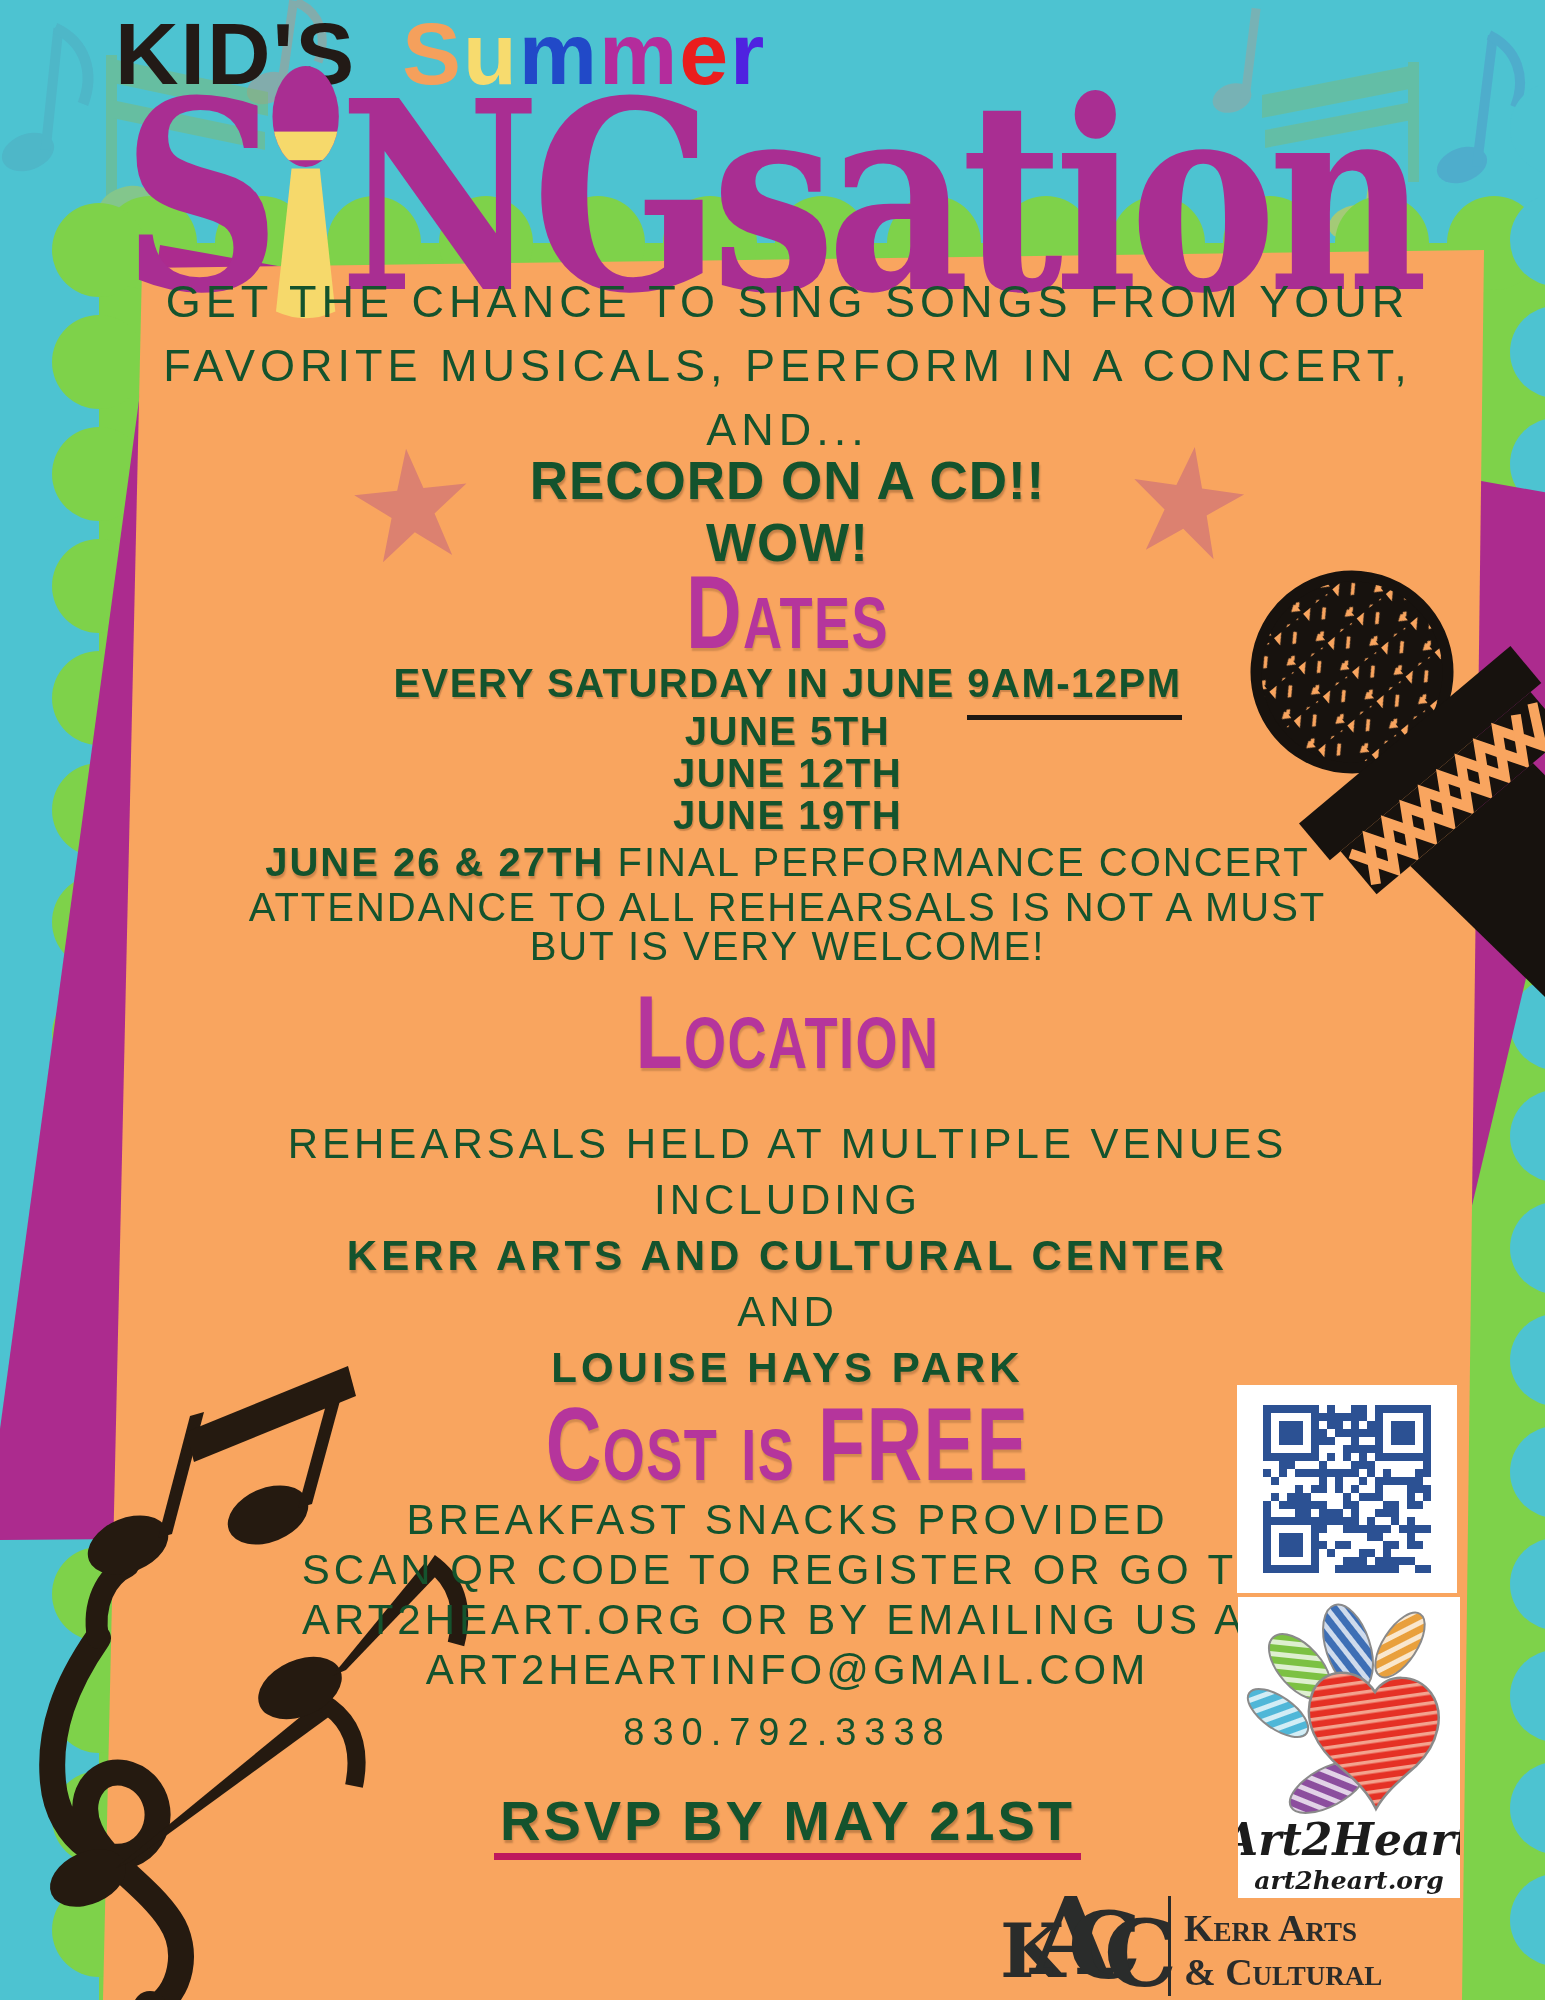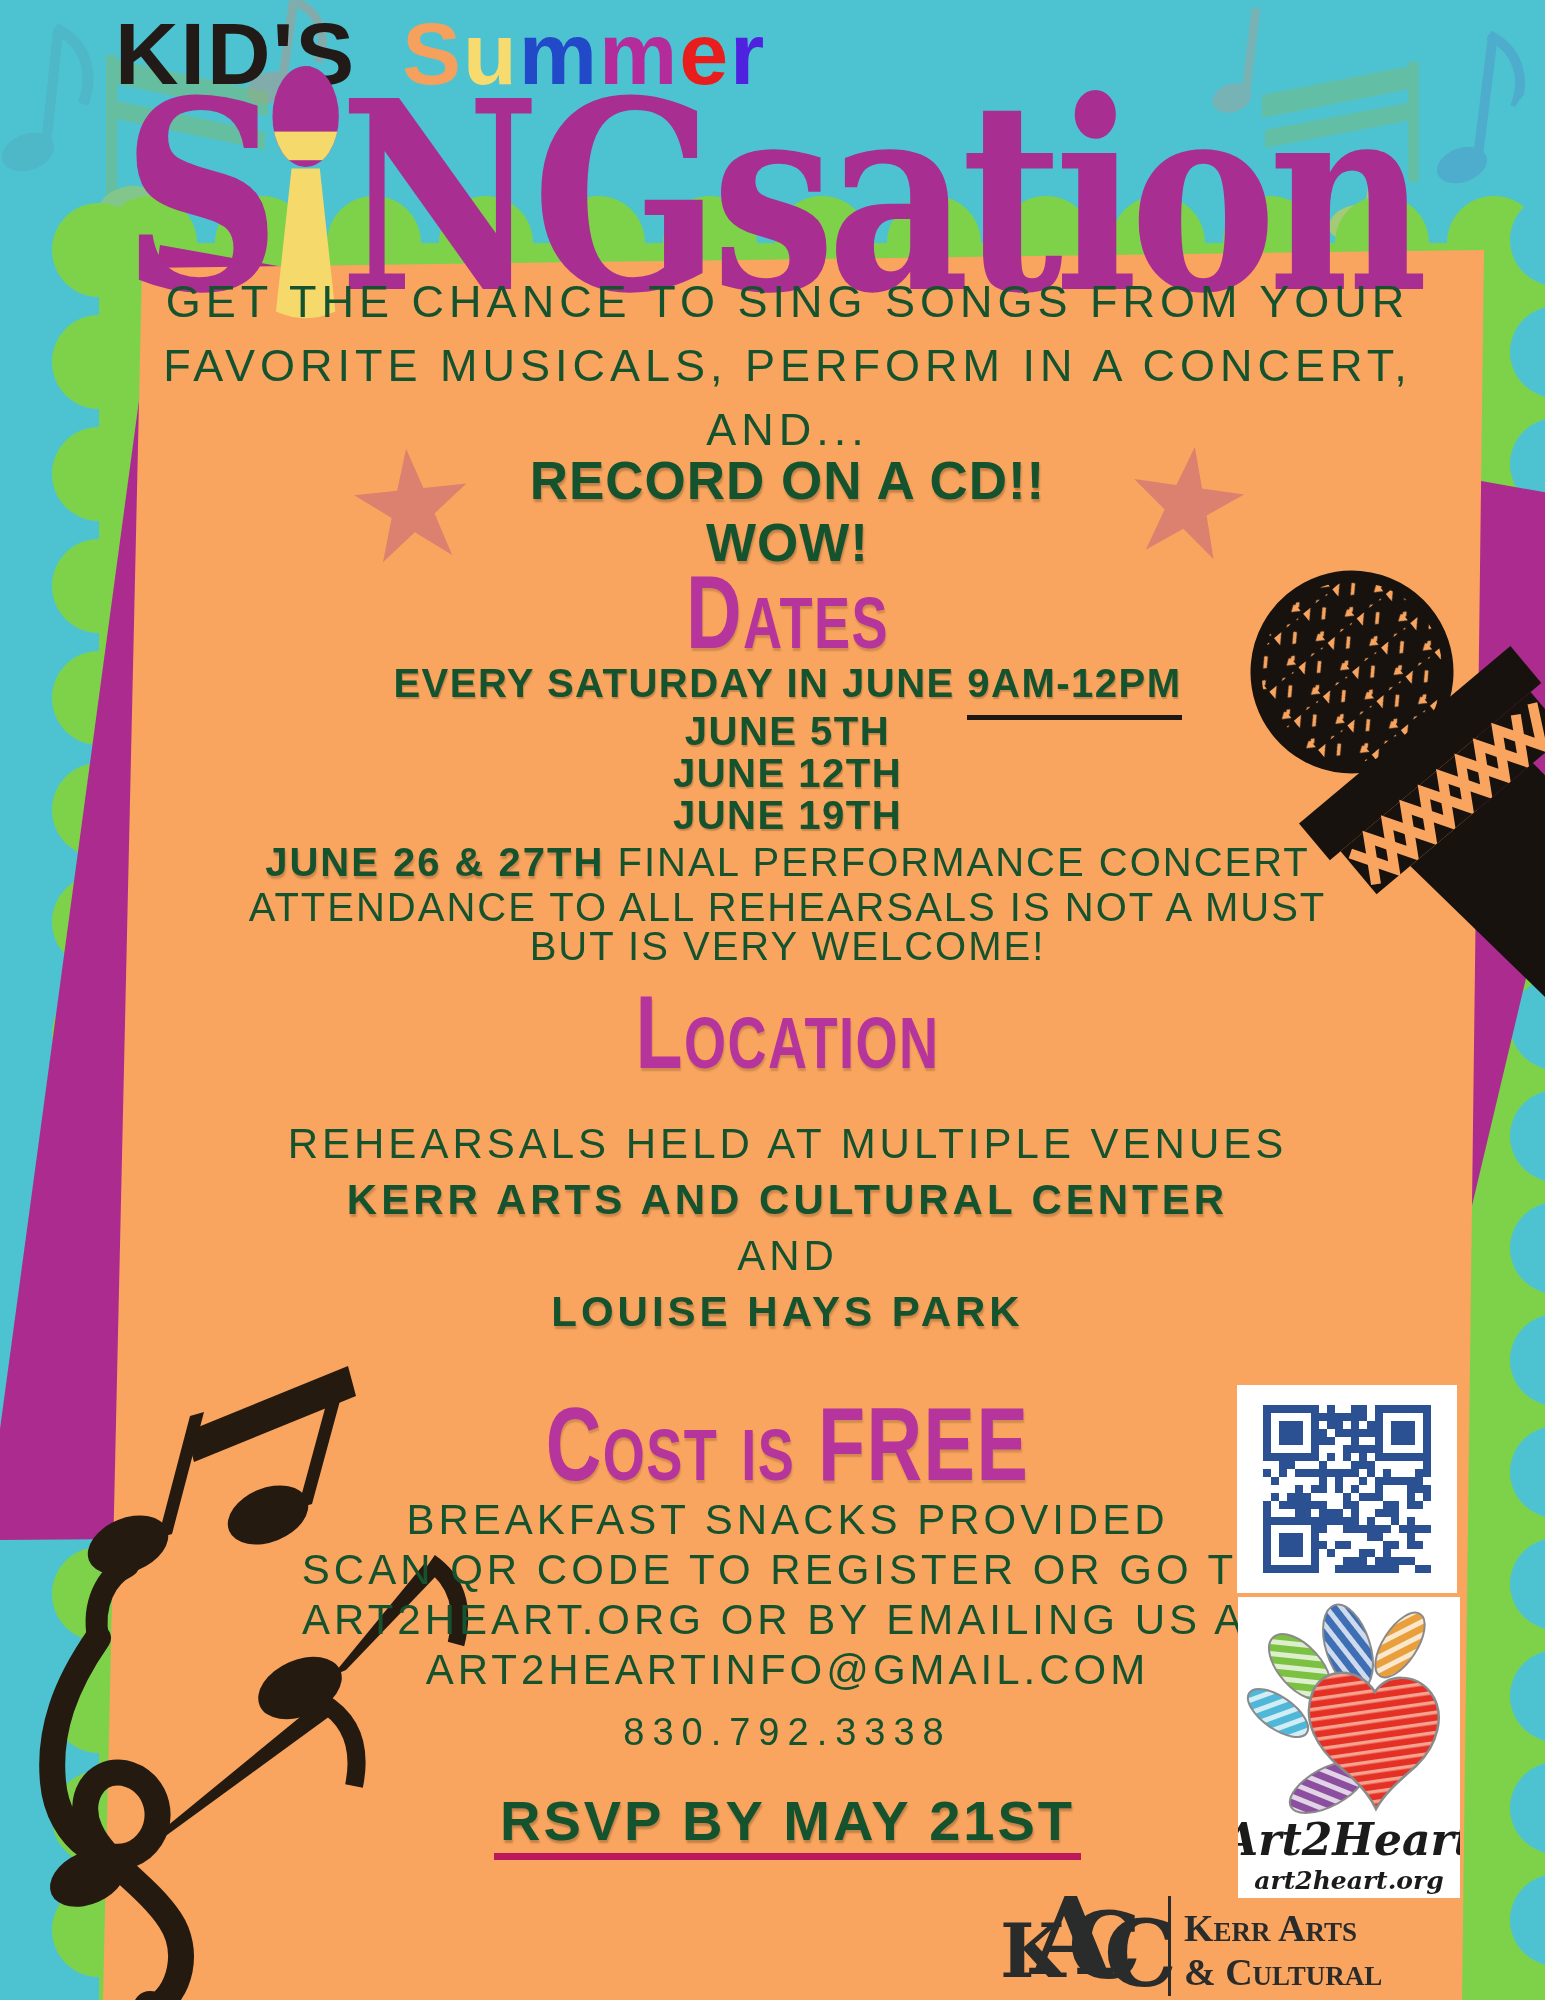--- a/index.html
+++ b/index.html
@@ -249,20 +249,21 @@
   </div>
   <div class="abs tblock d-reg" style="top:841px">
     <span class="bold">JUNE 26 &amp; 27TH</span><span> FINAL PERFORMANCE CONCERT</span>
   </div>
   <div class="abs tblock d-reg" style="top:886px">ATTENDANCE TO ALL REHEARSALS IS NOT A MUST</div>
   <div class="abs tblock d-reg" style="top:925px">BUT IS VERY WELCOME!</div>
 
   <div class="abs tblock h-mag" style="top:980px">Location</div>
   <div class="abs tblock loc-lines" style="top:1116px">
     <div class="light">REHEARSALS HELD AT MULTIPLE VENUES</div>
+    <div class="light">INCLUDING</div>
     <div class="bold">KERR ARTS AND CULTURAL CENTER</div>
     <div class="light">AND</div>
     <div class="bold">LOUISE HAYS PARK</div>
   </div>
 
   <div class="abs tblock h-mag" style="top:1392px">Cost is FREE</div>
   <div class="abs tblock cost-lines light" style="top:1495px">
     <div>BREAKFAST SNACKS PROVIDED</div>
     <div>SCAN QR CODE TO REGISTER OR GO TO</div>
     <div>ART2HEART.ORG OR BY EMAILING US AT</div>

